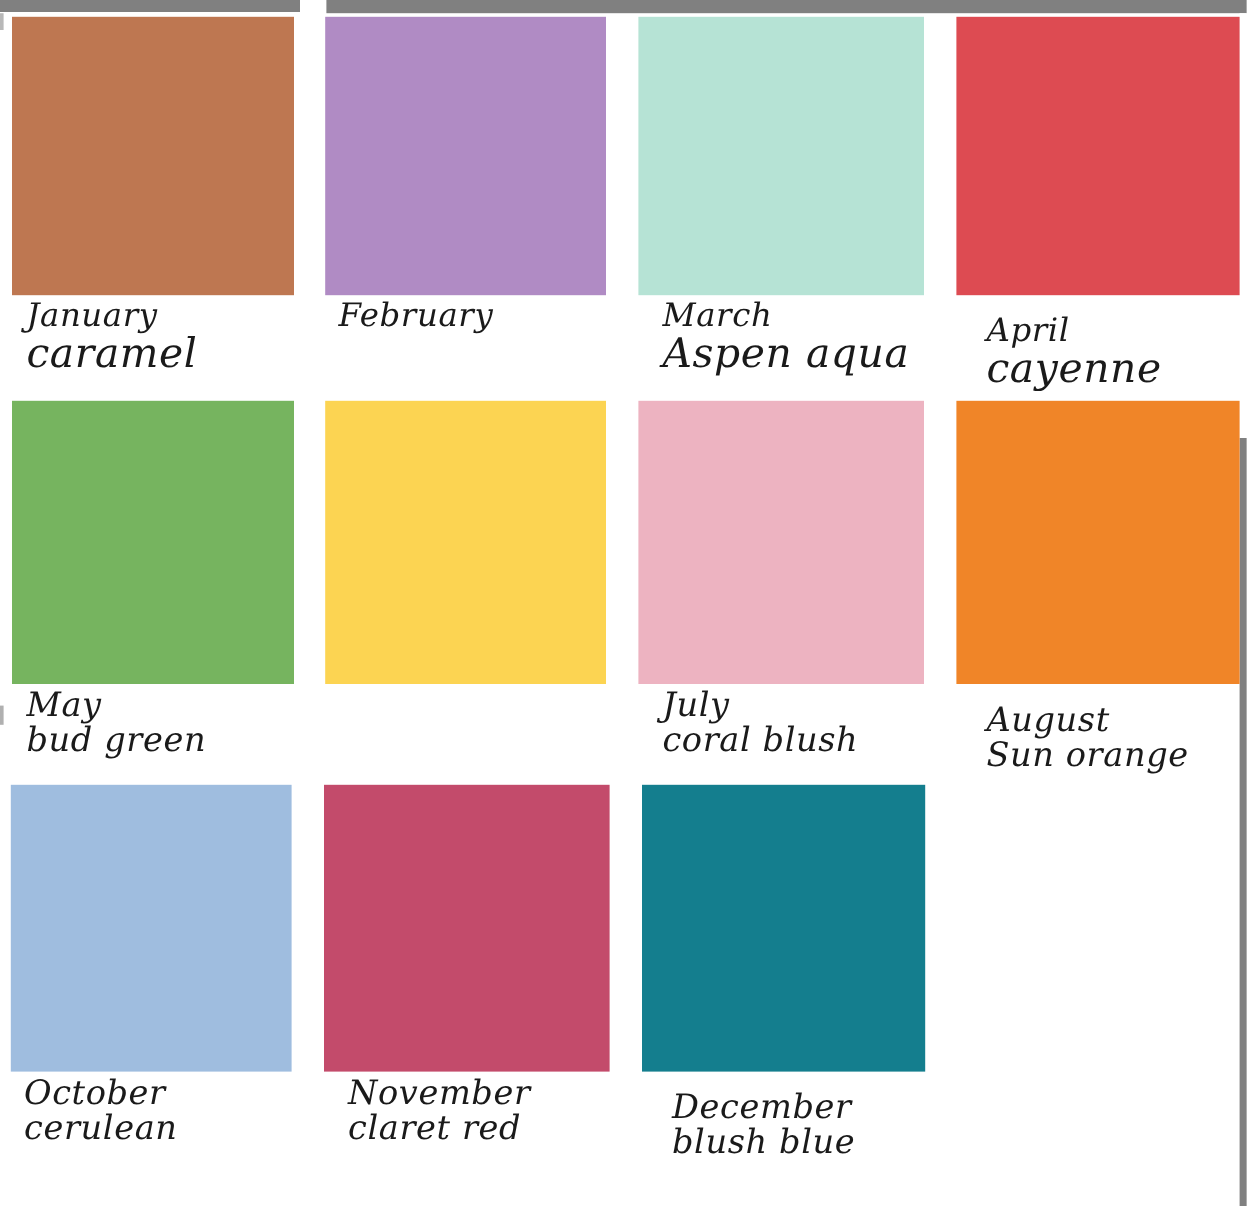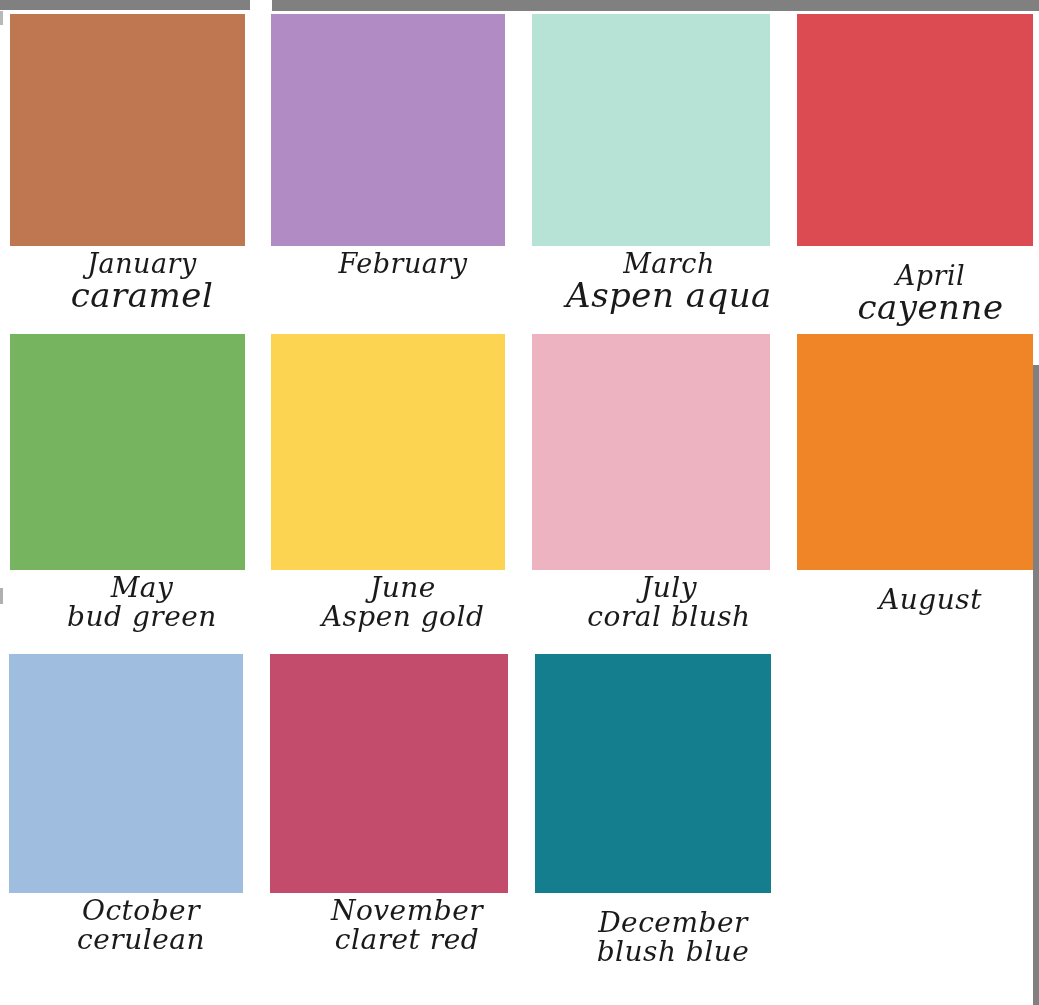--- a/index.html
+++ b/index.html
@@ -79,21 +79,20 @@
 
   #palette-grid {
     position: absolute;
     left: 0;
     top: 14px;
     width: 834px;
     height: 991px;
     display: grid;
     grid-template-columns: 262px 262px 262px 253px;
     grid-template-rows: 320px 320px 330px;
-    text-align: center;
   }
 
   .swatch-cell {
     position: relative;
     padding: 0;
   }
 
   .swatch-chip {
     display: block;
     width: 235px;
@@ -179,36 +178,33 @@
     </div>
     <div class="swatch-cell col-1 row-2">
       <div class="swatch-chip" style="background-color: rgb(118, 180, 95);"></div>
       <div class="swatch-caption">
         <span class="caption-month">May</span>
         <span class="caption-color">bud green</span>
       </div>
     </div>
     <div class="swatch-cell col-2 row-2">
       <div class="swatch-chip" style="background-color: rgb(252, 212, 82);"></div>
-      <div class="swatch-caption">
-        <span class="caption-month">June</span>
-        <span class="caption-color">Aspen gold</span>
-      </div>
     </div>
     <div class="swatch-cell col-3 row-2">
       <div class="swatch-chip" style="background-color: rgb(237, 179, 193);"></div>
       <div class="swatch-caption">
         <span class="caption-month">July</span>
         <span class="caption-color">coral blush</span>
       </div>
     </div>
     <div class="swatch-cell col-4 row-2">
       <div class="swatch-chip" style="background-color: rgb(240, 133, 40);"></div>
       <div class="swatch-caption">
         <span class="caption-month">August</span>
+        <span class="caption-color">Sun orange</span>
       </div>
     </div>
     <div class="swatch-cell col-2 row-3">
       <div class="swatch-chip" style="background-color: rgb(159, 189, 223);"></div>
       <div class="swatch-caption">
         <span class="caption-month">October</span>
         <span class="caption-color">cerulean</span>
       </div>
     </div>
     <div class="swatch-cell col-3 row-3">

